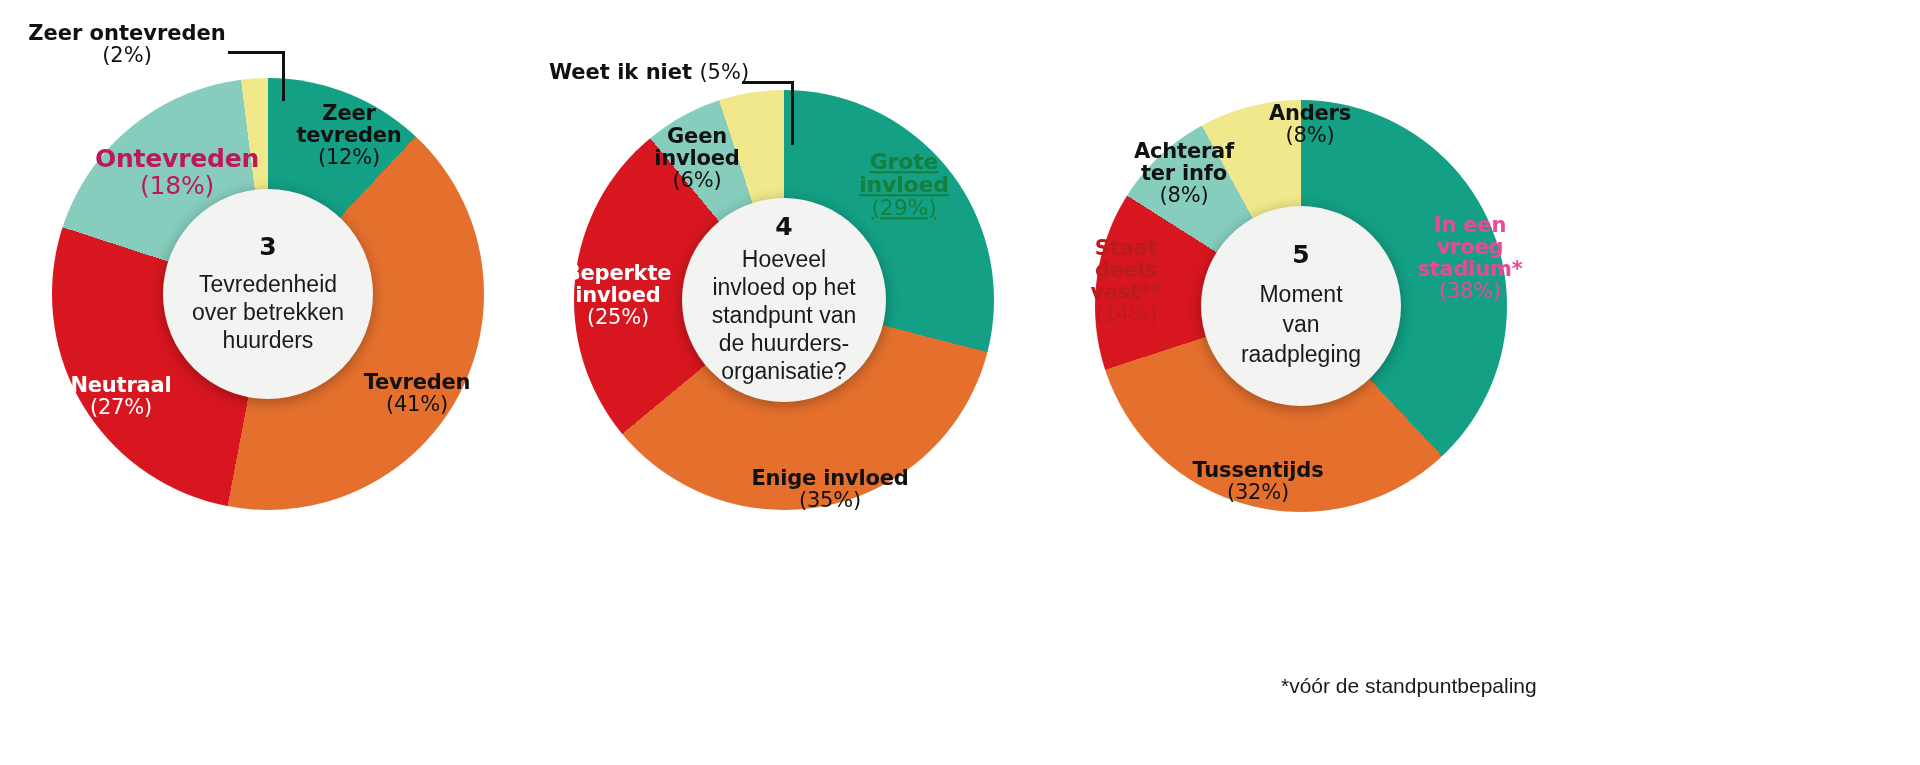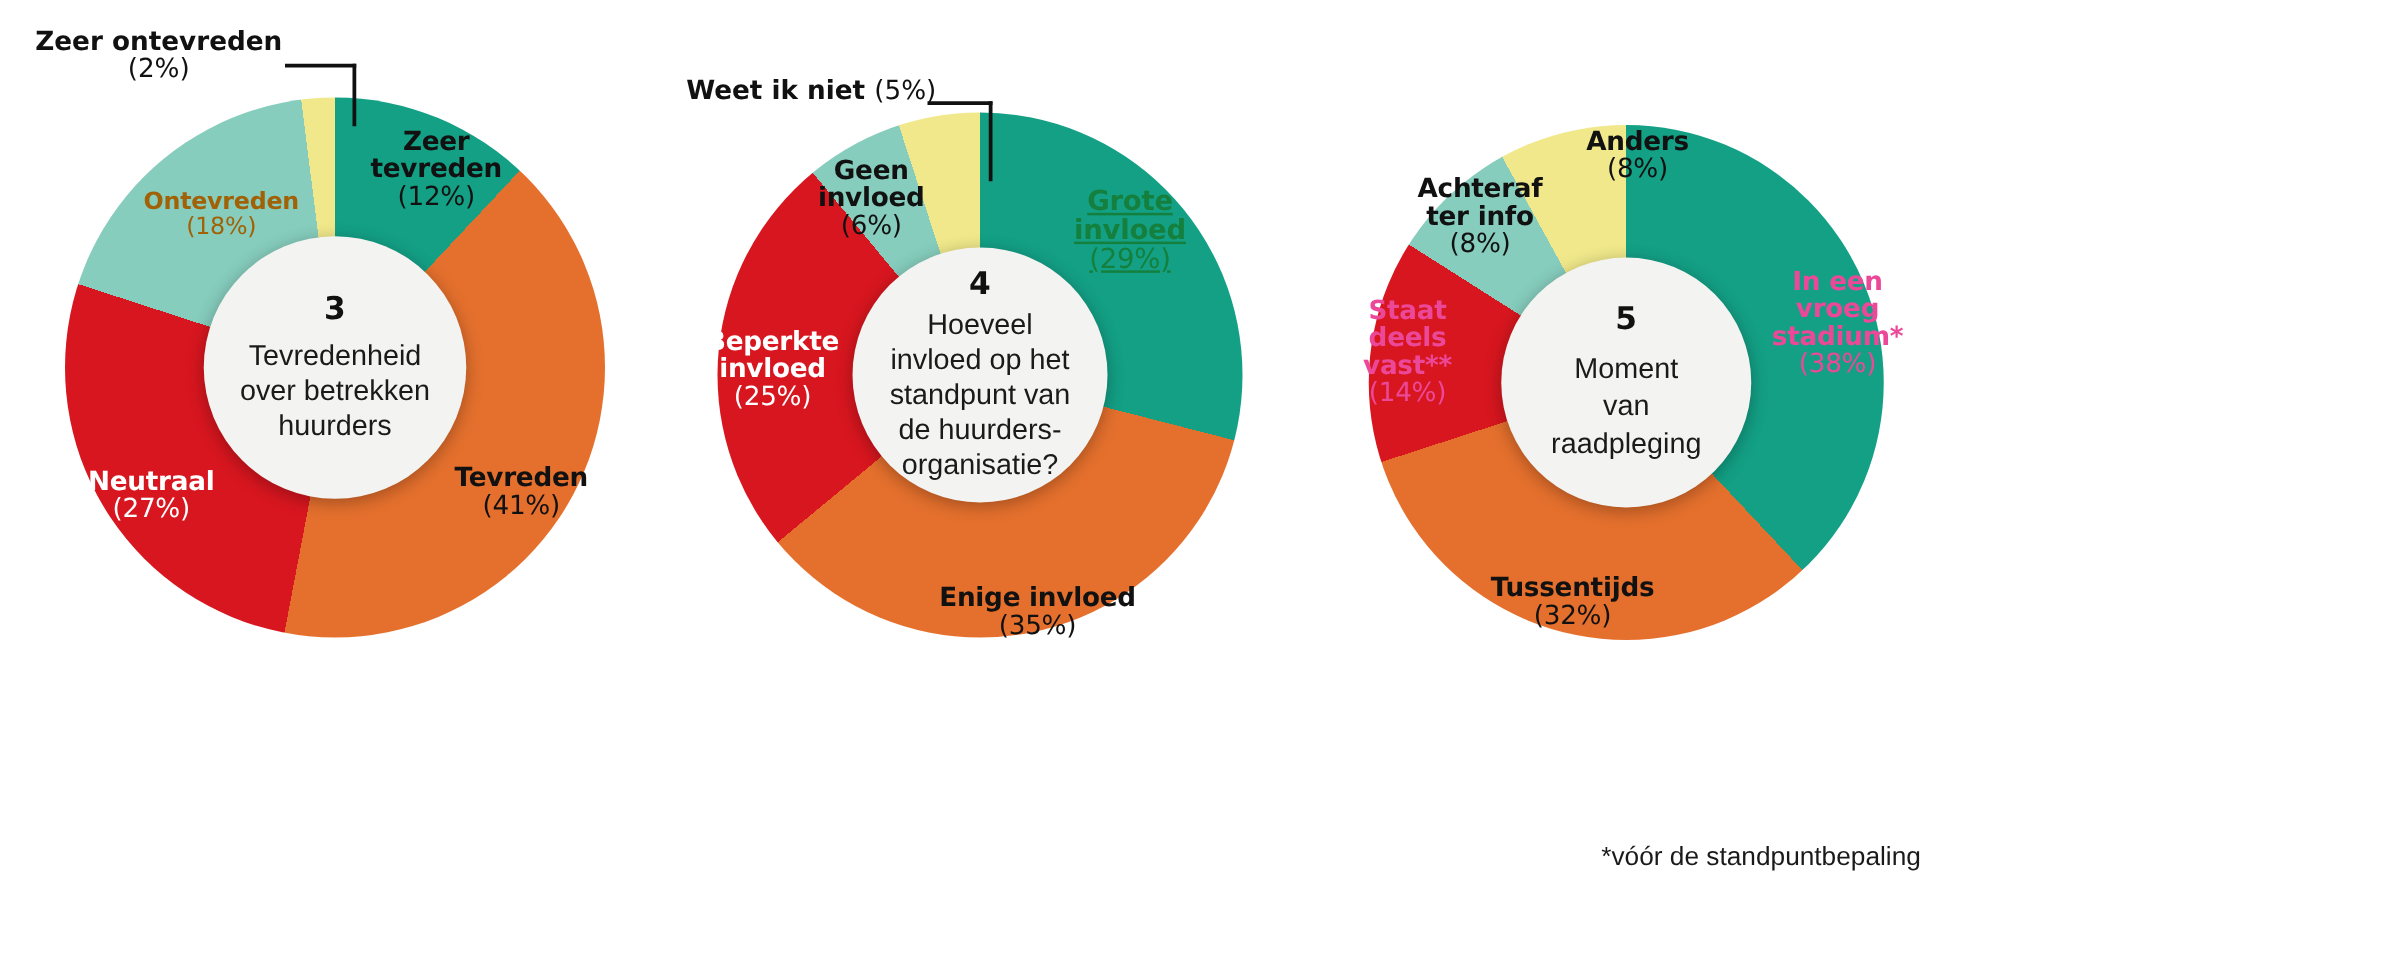--- a/index.html
+++ b/index.html
@@ -103,21 +103,21 @@
   <div class="slice-label" style="left:417px;top:393px;font-size:21px;color:#111;">
     <span>Tevreden</span>
     <span class="pct">(41%)</span>
   </div>
 
   <div class="slice-label" style="left:121px;top:396px;font-size:21px;color:#ffffff;">
     <span>Neutraal</span>
     <span class="pct">(27%)</span>
   </div>
 
-  <div class="slice-label" style="left:177px;top:172px;font-size:19px;color:#a16207;">
+  <div class="slice-label" style="left:177px;top:172px;font-size:25px;color:#be185d;">
     <span>Ontevreden</span>
     <span class="pct">(18%)</span>
   </div>
 
   <div class="callout" style="left:0;top:0;width:300px;height:120px;">
     <div class="ln-h" style="left:228px;top:51px;width:57px;"></div>
     <div class="ln-v" style="left:282px;top:51px;height:50px;"></div>
   </div>
   <div class="callout-text" style="left:116px;top:44px;font-size:21px;margin-left:11px;">
     <span>Zeer ontevreden</span>
@@ -183,21 +183,21 @@
 vroeg
 stadium*</span>
     <span class="pct">(38%)</span>
   </div>
 
   <div class="slice-label" style="left:1258px;top:481px;font-size:21px;color:#111;">
     <span>Tussentijds</span>
     <span class="pct">(32%)</span>
   </div>
 
-  <div class="slice-label" style="left:1126px;top:281px;font-size:21px;color:#ec4899;">
+  <div class="slice-label" style="left:1126px;top:281px;font-size:21px;color:#b91c1c;">
     <span>Staat
 deels
 vast**</span>
     <span class="pct">(14%)</span>
   </div>
 
   <div class="slice-label" style="left:1184px;top:173px;font-size:21px;color:#111;">
     <span>Achteraf
 ter info</span>
     <span class="pct">(8%)</span>

